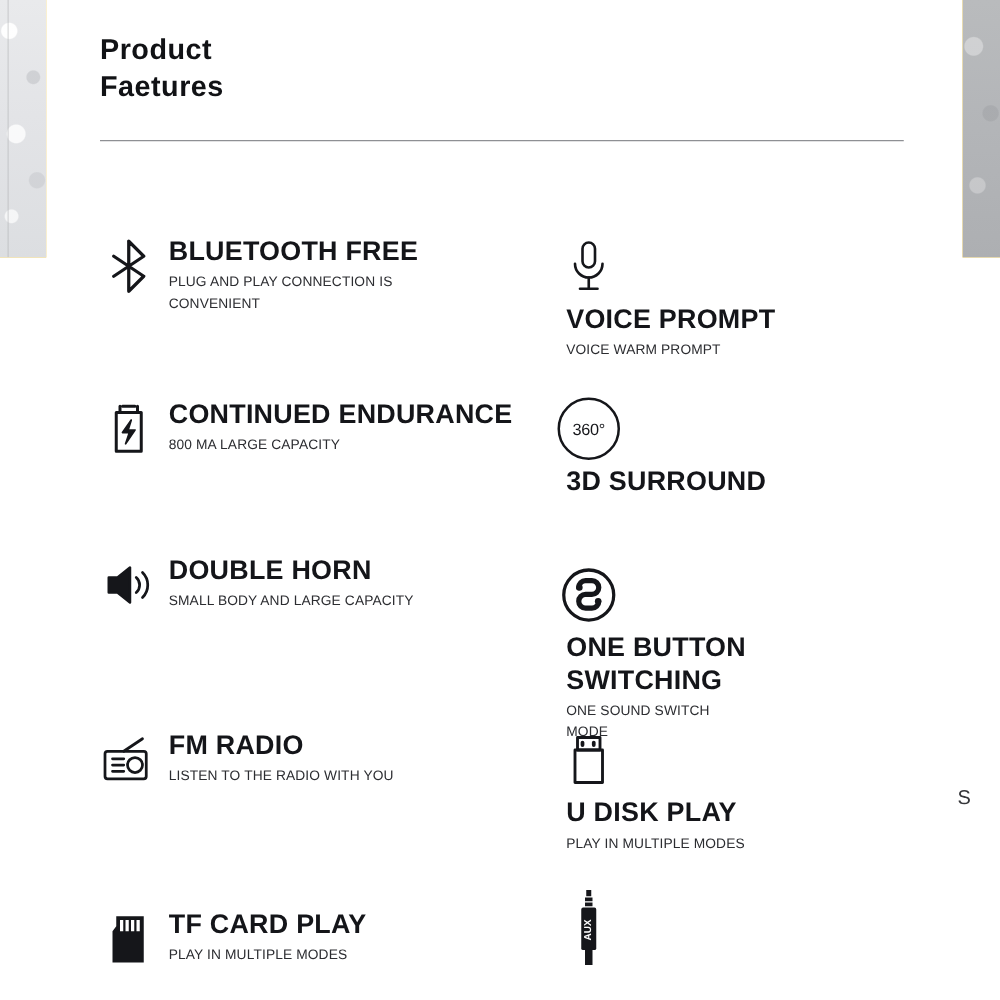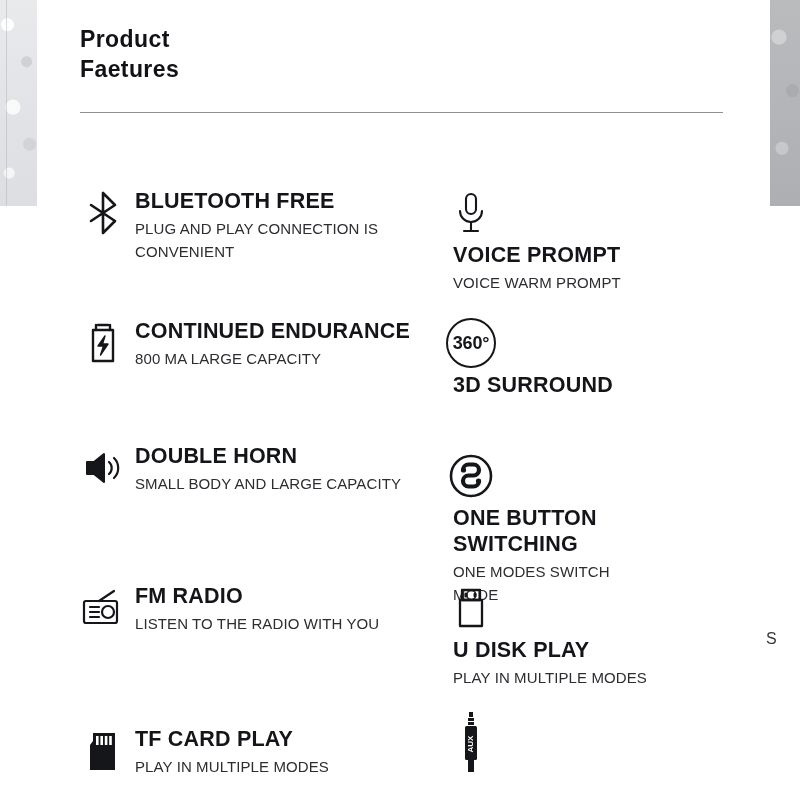--- a/index.html
+++ b/index.html
@@ -134,21 +134,21 @@
   .feat-title {
     font-size: 21.5px;
     font-weight: 700;
     letter-spacing: .2px;
     line-height: 1.22;
     color: #141519;
     white-space: pre-line;
   }
   .feat-sub {
     margin-top: 4px;
-    font-size: 15px;
+    font-size: 11px;
     font-weight: 400;
     letter-spacing: .1px;
     line-height: 1.52;
     color: #2c2d31;
     white-space: pre-line;
   }
 
   
   .row-y0 { top: 0; }
   .row-y1 { top: 130px; }
@@ -170,22 +170,22 @@
 
   
   .badge-360 {
     width: 46px;
     height: 46px;
     border: 2px solid #15161a;
     border-radius: 50%;
     display: flex;
     align-items: center;
     justify-content: center;
-    font-size: 18px;
-    font-weight: 700;
+    font-size: 13px;
+    font-weight: 400;
     color: #15161a;
     letter-spacing: -.2px;
   }
 </style>
 </head>
 <body>
 
 <div id="page">
 
   <div class="bg-strip bg-strip-left"></div>
@@ -284,21 +284,21 @@
           <svg width="48" height="48" viewBox="0 0 48 48" fill="none" stroke="currentColor" stroke-linecap="round" stroke-linejoin="round">
             <circle cx="24" cy="24" r="20" stroke-width="2.6"></circle>
             <path d="M16 18 a5.5 5.5 0 0 1 5.5 -5.5 h5 a5.5 5.5 0 0 1 0 11 h-5 a5.5 5.5 0 0 0 0 11 h5 a5.5 5.5 0 0 0 5.5 -5.5" stroke-width="4.2"></path>
             <circle cx="16.5" cy="18" r="2.6" fill="currentColor" stroke="none"></circle>
             <circle cx="31.5" cy="29" r="2.6" fill="currentColor" stroke="none"></circle>
           </svg>
         </div>
         <div class="feat-text">
           <div class="feat-title">ONE BUTTON
 SWITCHING</div>
-          <div class="feat-sub">ONE MODES SWITCH
+          <div class="feat-sub">ONE SOUND SWITCH
 MODE</div>
         </div>
       </div>
 
     </div>
 
     <div class="feature-row row-y3">
 
       <div class="feature col-left">
         <div class="feat-icon">

